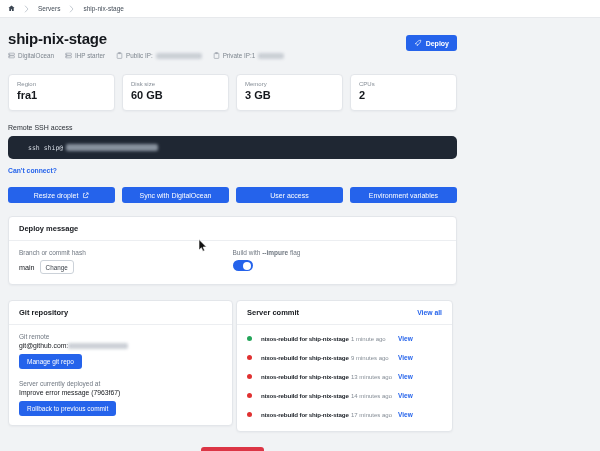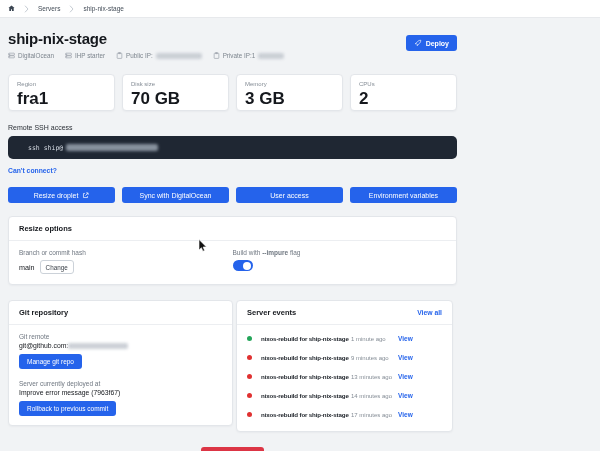--- a/index.html
+++ b/index.html
@@ -46,21 +46,21 @@
   }
   .deploy-btn{font-size:7px;font-weight:600;padding:0 8px;height:16px;margin-top:5px;}
   .deploy-btn svg{width:8px;height:8px;}
   
   .stats{display:grid;grid-template-columns:repeat(4,1fr);gap:7px;margin-top:15px;}
   .stat-card{
     background:#fff;border:1px solid var(--card-border);border-radius:4px;
     height:37px;padding:6px 8px;box-shadow:0 1px 2px rgba(20,30,50,.04);
   }
   .stat-label{font-size:6px;color:var(--text-gray);}
-  .stat-value{font-size:17px;font-weight:bold;margin-top:2px;color:#15181d;}
+  .stat-value{font-size:11px;font-weight:bold;margin-top:2px;color:#15181d;}
   
   .ssh-section{margin-top:13px;}
   .ssh-label{font-size:7px;font-weight:500;color:#2a2f36;}
   .terminal{
     margin-top:5px;height:23px;background:var(--terminal);border-radius:5px;
     display:flex;align-items:center;padding:0 20px;gap:3px;
   }
   .terminal-text{font-family:"DejaVu Sans Mono",monospace;font-size:6.5px;color:#d4dae2;filter:blur(.4px);}
   .smear{display:inline-block;border-radius:2px;filter:blur(1.6px);vertical-align:middle;}
   .smear.on-dark{width:92px;height:7px;background:#9aa4b1;opacity:.85;}
@@ -191,21 +191,21 @@
     </button>
   </div>
 
   <div class="stats">
     <div class="stat-card">
       <div class="stat-label">Region</div>
       <div class="stat-value">fra1</div>
     </div>
     <div class="stat-card">
       <div class="stat-label">Disk size</div>
-      <div class="stat-value">70 GB</div>
+      <div class="stat-value">60 GB</div>
     </div>
     <div class="stat-card">
       <div class="stat-label">Memory</div>
       <div class="stat-value">3 GB</div>
     </div>
     <div class="stat-card">
       <div class="stat-label">CPUs</div>
       <div class="stat-value">2</div>
     </div>
   </div>
@@ -233,21 +233,21 @@
     <button class="btn action-btn">
       <span>User access</span>
     </button>
     <button class="btn action-btn">
       <span>Environment variables</span>
     </button>
   </div>
 
   <div class="card deploy-options">
     <div class="card-header">
-      <span class="card-title">Resize options</span>
+      <span class="card-title">Deploy message</span>
     </div>
     <div class="deploy-options-body">
       <div>
         <div class="field-label">Branch or commit hash</div>
         <div class="branch-row">
           <span class="branch-value">main</span>
           <button class="change-btn">Change</button>
         </div>
       </div>
       <div>
@@ -269,21 +269,21 @@
         <div class="git-value"><span>git@github.com:</span><span class="smear on-light" style="width:60px"></span></div>
         <button class="btn small-btn manage-btn">Manage git repo</button>
         <div class="field-label">Server currently deployed at</div>
         <div class="git-value">Improve error message (7963f67)</div>
         <button class="btn small-btn rollback-btn">Rollback to previous commit</button>
       </div>
     </div>
 
     <div class="card events-card">
       <div class="card-header">
-        <span class="card-title">Server events</span>
+        <span class="card-title">Server commit</span>
         <a class="view-all" href="#">View all</a>
       </div>
       <div class="events-list" id="events-list">
   <div class="event-row">
     <span class="dot green"></span>
     <span class="event-name">nixos-rebuild for ship-nix-stage</span>
     <span class="event-time">1 minute ago</span>
     <a class="event-view" href="#">View</a>
   </div>
 

